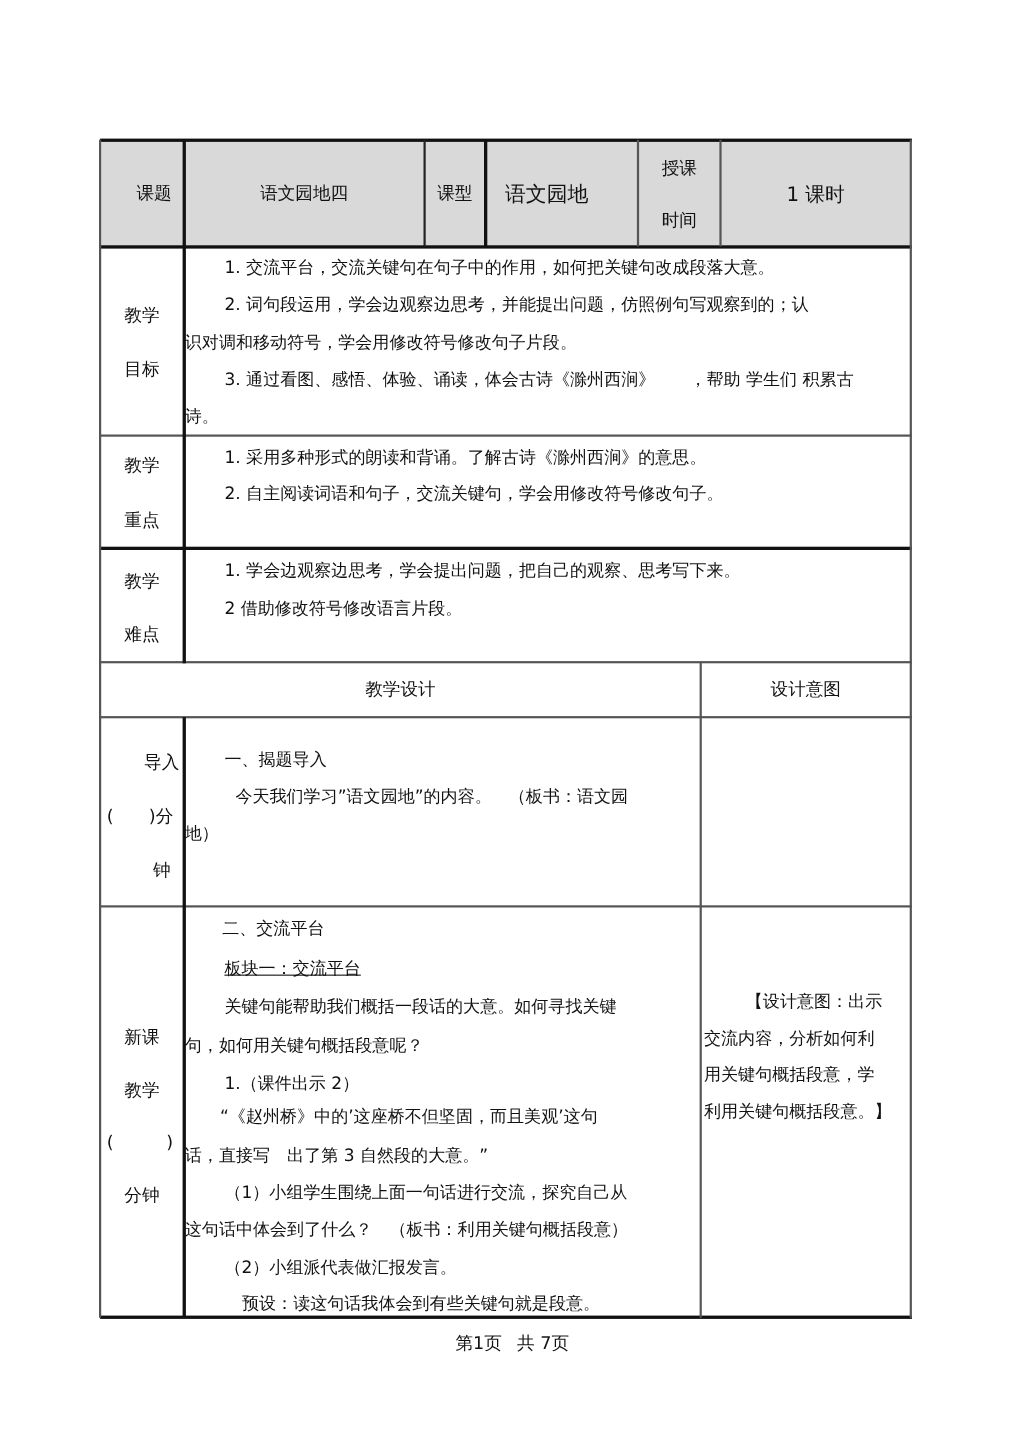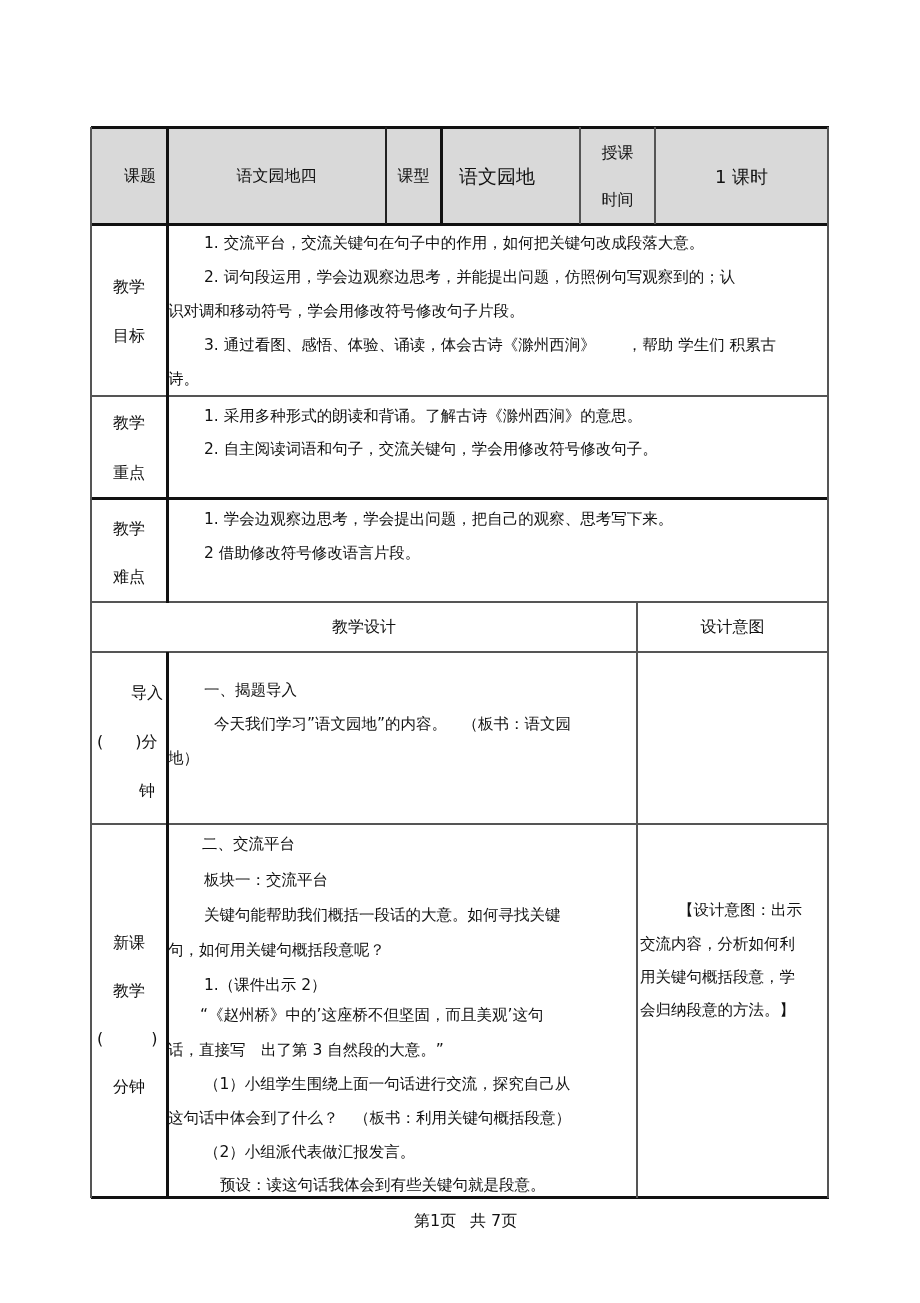--- a/index.html
+++ b/index.html
@@ -88,30 +88,30 @@
 <div class="para" style="left:168px; top:751px;">地）</div>
 <div class="para" style="left:640px; top:683px;"></div>
 
 <div class="label-stack" style="left:92px; top:825px; width:74px; height:371px;">
   <span style="top:108px;">新课</span>
   <span style="top:156px;">教学</span>
   <span style="top:204px; text-align:left; left:5px; white-space:pre;">(　　　)</span>
   <span style="top:252px;">分钟</span>
 </div>
 <div class="para" style="left:202px; top:837px;">二、交流平台</div>
-<div class="para" style="left:204px; top:873px;">板块一：交流平台</div>
+<div class="para" style="left:204px; top:873px;text-decoration:underline;">板块一：交流平台</div>
 <div class="para" style="left:204px; top:908px;">关键句能帮助我们概括一段话的大意。如何寻找关键</div>
 <div class="para" style="left:168px; top:943px;">句，如何用关键句概括段意呢？</div>
 <div class="para" style="left:204px; top:978px;">1.（课件出示 2）</div>
 <div class="para" style="left:200px; top:1008px;">“《赵州桥》中的’这座桥不但坚固，而且美观’这句</div>
 <div class="para" style="left:168px; top:1043px;">话，直接写　出了第 3 自然段的大意。”</div>
 <div class="para" style="left:204px; top:1077px;">（1）小组学生围绕上面一句话进行交流，探究自己从</div>
 <div class="para" style="left:168px; top:1111px;">这句话中体会到了什么？　（板书：利用关键句概括段意）</div>
 <div class="para" style="left:204px; top:1145px;">（2）小组派代表做汇报发言。</div>
 <div class="para" style="left:220px; top:1178px;">预设：读这句话我体会到有些关键句就是段意。</div>
 
 <div class="para" style="left:678px; top:903px;">【设计意图：出示</div>
 <div class="para" style="left:640px; top:937px;">交流内容，分析如何利</div>
 <div class="para" style="left:640px; top:970px;">用关键句概括段意，学</div>
-<div class="para" style="left:640px; top:1003px;">会归纳段意的方法。】</div>
+<div class="para" style="left:640px; top:1003px;">利用关键句概括段意。】</div>
 
 <div class="footer" style="left:414px; top:1211px;">第1页</div>
 <div class="footer" style="left:470px; top:1211px;">共 7页</div>
 
 </body></html>

